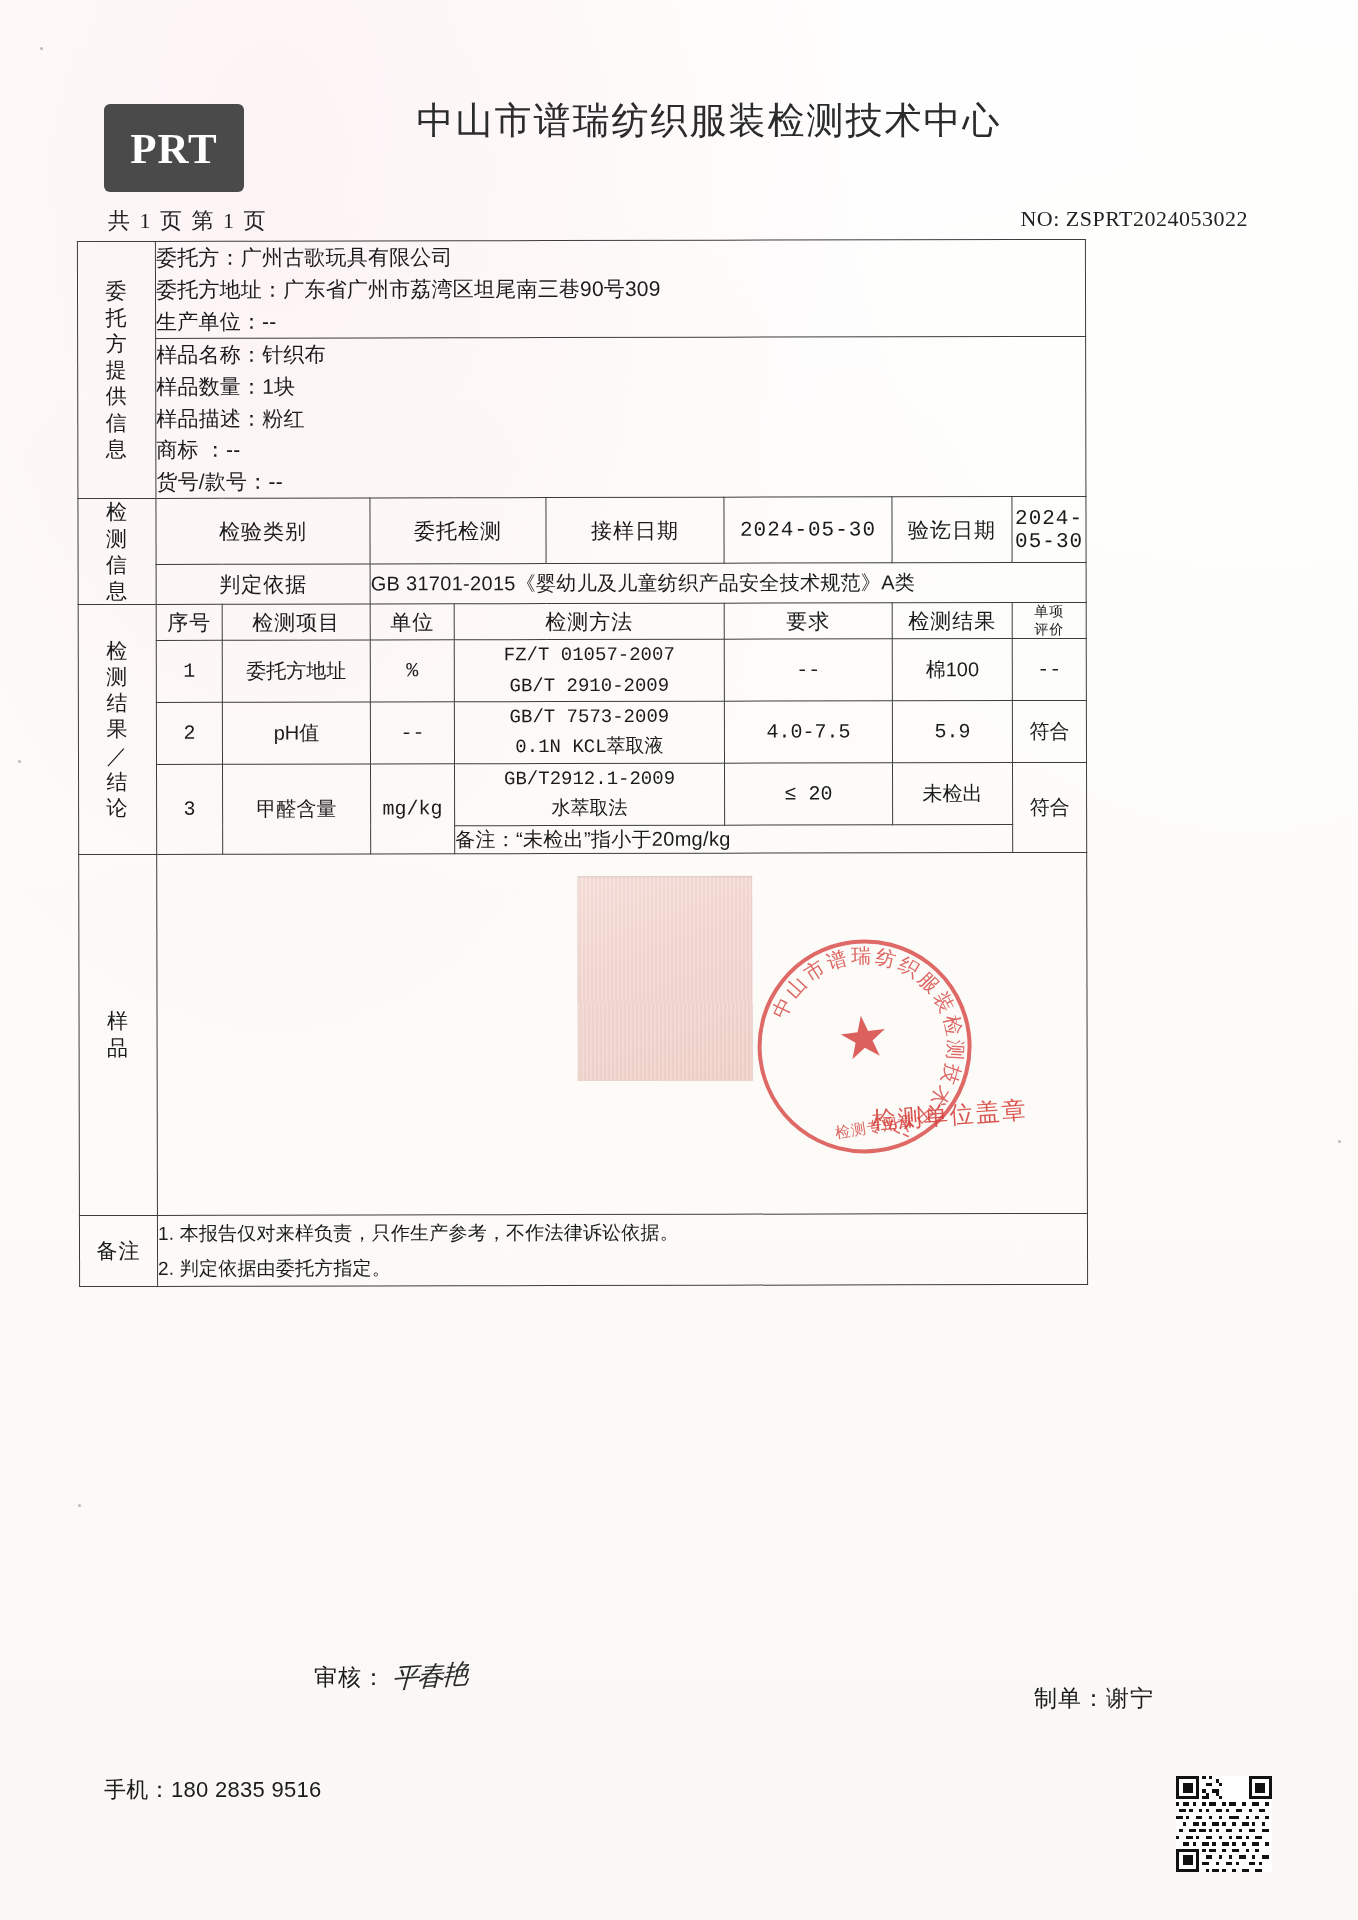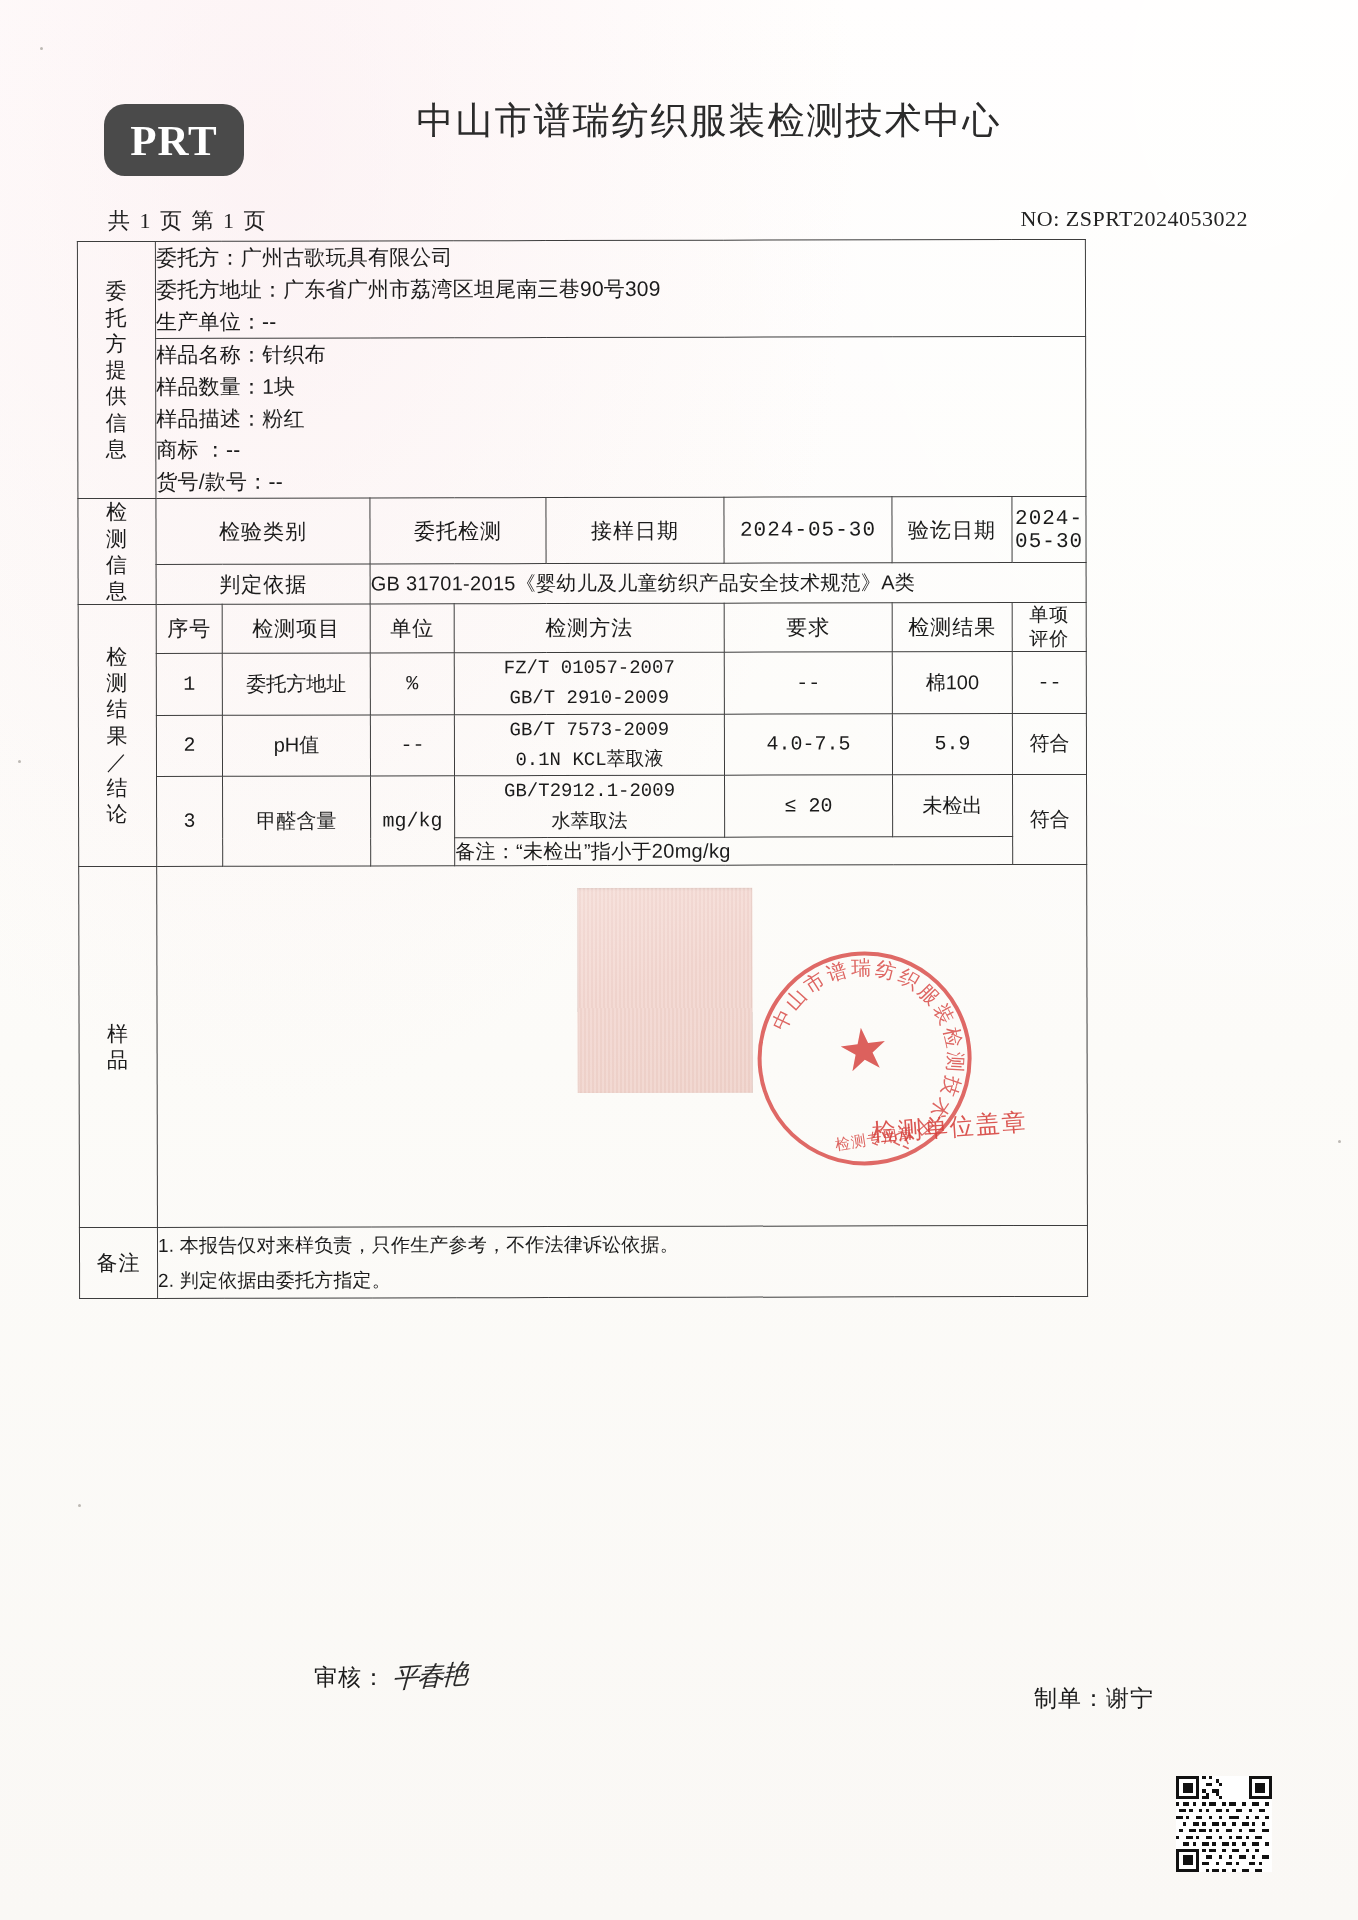--- a/index.html
+++ b/index.html
@@ -44,23 +44,23 @@
     left: 104px;
     top: 96px;
     width: 1150px;
     height: 120px;
   }
   .logo {
     position: absolute;
     left: 0;
     top: 8px;
     width: 140px;
-    height: 72px;
+    height: 88px;
     background: #4a4a4a;
-    border-radius: 21px;
+    border-radius: 6px;
     display: flex;
     align-items: center;
     justify-content: center;
   }
   .logo-text {
     color: #ffffff;
     font-family: "Liberation Serif", "DejaVu Serif", serif;
     font-weight: bold;
     font-size: 43px;
     letter-spacing: 1px;
@@ -398,21 +398,21 @@
       </tr>
 
       <tr>
         <td class="vlabel" rowspan="5">检<br>测<br>结<br>果<br>／<br>结<br>论</td>
         <td class="hdr-cell">序号</td>
         <td class="hdr-cell">检测项目</td>
         <td class="hdr-cell">单位</td>
         <td colspan="2" class="hdr-cell">检测方法</td>
         <td class="hdr-cell">要求</td>
         <td class="hdr-cell">检测结果</td>
-        <td class="hdr-cell" style="font-size:19px;line-height:1.25">单项<br>评价</td>
+        <td class="hdr-cell" style="font-size:14px;line-height:1.25">单项<br>评价</td>
       </tr>
 
       <tr>
         <td class="row-cell mono">1</td>
         <td class="row-cell">委托方地址</td>
         <td class="row-cell mono">%</td>
         <td colspan="2" class="method-cell">
           <div>FZ/T 01057-2007</div>
           <div>GB/T 2910-2009</div>
         </td>
@@ -489,20 +489,23 @@
     <div class="sig-row">
       <div class="sig-left">
         <span>审核：</span><span class="sig-script">平春艳</span>
       </div>
       <div class="sig-right">
         <span>制单：</span><span>谢宁</span>
       </div>
     </div>
 
     <div class="footer">
+      <div class="footer-line">
+        <span>手机：</span><span>180 2835 9516</span>
+      </div>
     </div>
 
     <div class="qr">
       <svg width="96" height="96" viewBox="0 0 29 29" shape-rendering="crispEdges">
         <rect width="29" height="29" fill="#fff"></rect>
         <g fill="#111">
           <rect x="0" y="0" width="7" height="1"></rect>
             <rect x="0" y="6" width="7" height="1"></rect>
           <rect x="0" y="0" width="1" height="7"></rect>
             <rect x="6" y="0" width="1" height="7"></rect>

